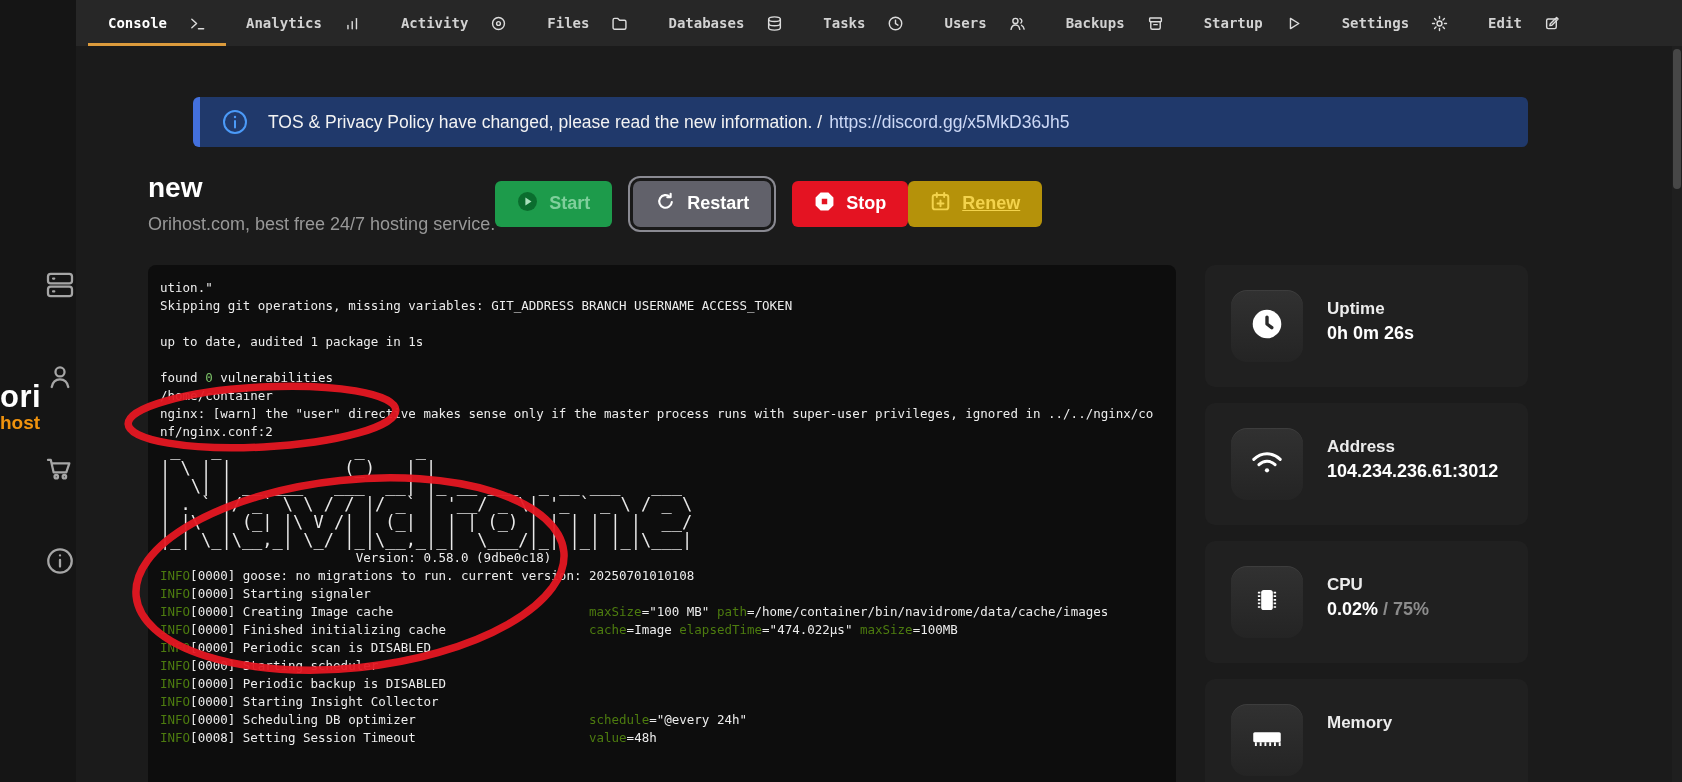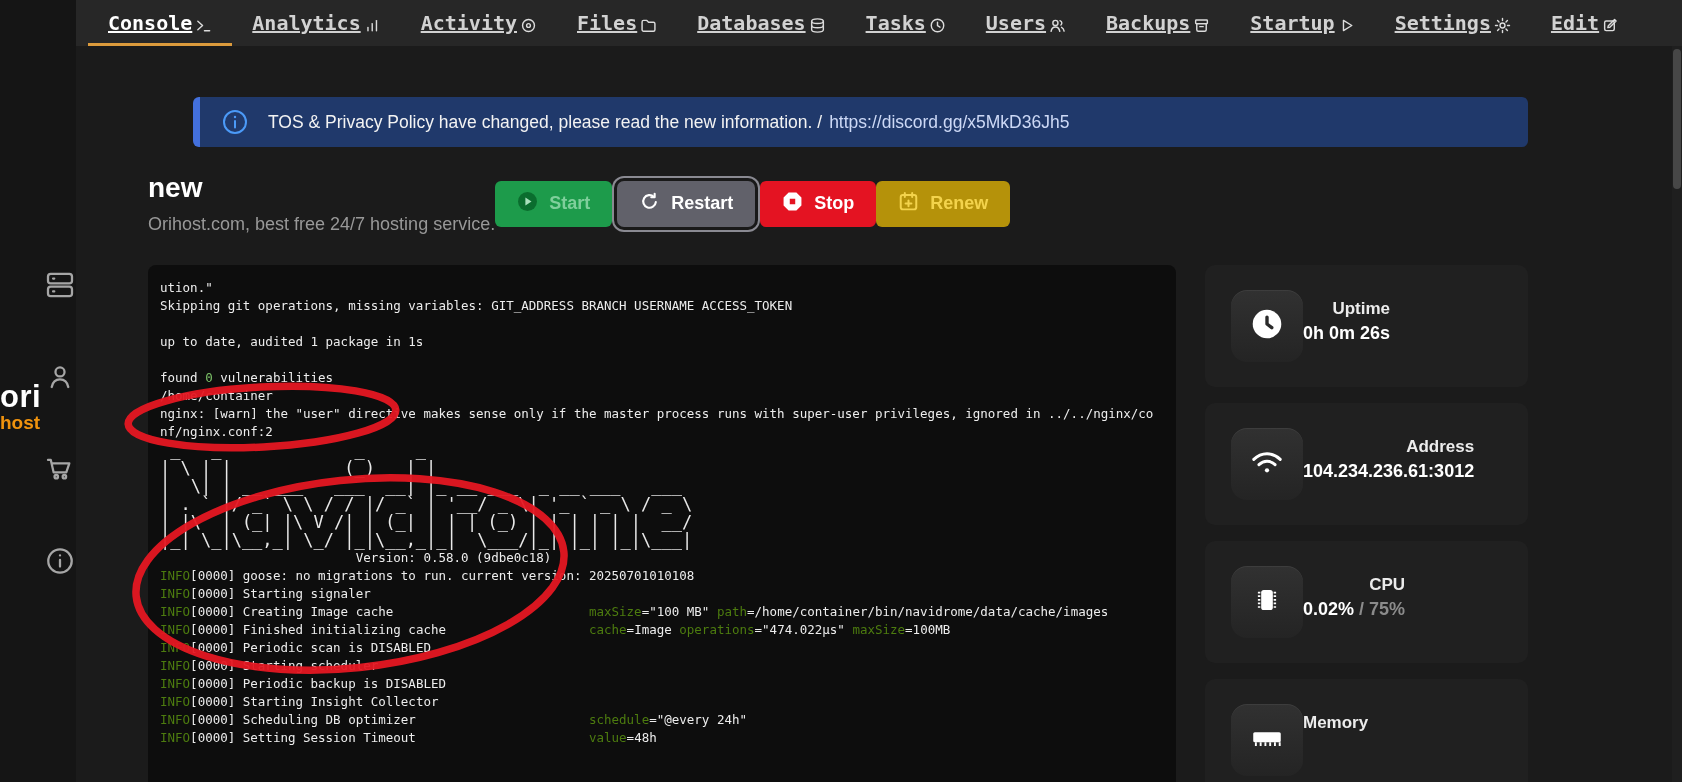--- a/index.html
+++ b/index.html
@@ -14,22 +14,22 @@
   .logo { margin-top:30px; width:58px; cursor:pointer; line-height:1; }
   .logo-ori { display:block; font-weight:bold; font-size:31px; color:#fff; letter-spacing:.5px; }
   .logo-host { display:block; font-weight:bold; font-size:19px; color:#f0930e; margin-top:1px; }
   .side-icons { margin-top:64px; display:flex; flex-direction:column; gap:60px; }
   .side-icon { width:32px; height:32px; cursor:pointer; color:#a6a6a6; }
   .side-icon svg { width:32px; height:32px; stroke:currentColor; fill:none;
     stroke-width:1.7; stroke-linecap:round; stroke-linejoin:round; }
   
   .topbar { position:absolute; left:76px; top:0; right:0; height:46px; background:#272727;
     display:flex; align-items:stretch; padding-left:12px; z-index:5; }
-  .tab { display:flex; align-items:center; gap:3px; padding:0 20px; position:relative; cursor:pointer;
-    font-family:"DejaVu Sans Mono", monospace; font-weight:bold; font-size:20px; color:#d2d2d2;text-decoration:underline; }
+  .tab { display:flex; align-items:center; gap:22px; padding:0 20px; position:relative; cursor:pointer;
+    font-family:"DejaVu Sans Mono", monospace; font-weight:bold; font-size:14px; color:#d2d2d2; }
   .tab.active { color:#ffffff; }
   .tab.active::after { content:""; position:absolute; left:0; right:0; bottom:0; height:3px; background:#dc9b3c; }
   .tab-icon { width:17px; height:17px; color:#dcdcdc; }
   .tab-icon svg { width:17px; height:17px; stroke:currentColor; fill:none;
     stroke-width:1.5; stroke-linecap:round; stroke-linejoin:round; }
   
   .scroll-track { position:absolute; right:0; top:46px; bottom:0; width:10px; background:#1f1f1f; z-index:7; }
   .scroll-thumb { position:absolute; right:1px; top:3px; width:8px; height:140px; background:#474747; border-radius:4px; cursor:pointer; }
   
   .content { position:absolute; left:148px; top:46px; width:1380px; }
@@ -39,40 +39,40 @@
   .banner a { color:#cdd9f6; margin-left:7px; cursor:pointer; }
   .header-row { margin-top:25px; display:flex; justify-content:flex-start; align-items:center; }
   h1.server-name { margin:0; font-size:28px; font-weight:600; color:#fff; }
   .tagline { margin:10px 0 0; font-size:18px; color:#989898; }
   .actions { display:flex; align-items:center; }
   .btn { height:46px; border:none; border-radius:6px; display:flex; align-items:center; gap:11px;
     padding:0 22px; font-size:18px; font-weight:bold; font-family:inherit; cursor:pointer; }
   .btn svg { width:21px; height:21px; }
   .btn-start  { background:#1d9b4b; color:#7fcf9b; }
   .btn-restart{ background:#61616a; color:#fff; border-radius:7px;
-    box-shadow:0 0 0 3px #191919, 0 0 0 5px #8a8a92; margin:0 5px; }
+    box-shadow:0 0 0 3px #191919, 0 0 0 5px #8a8a92; margin:0 21px; }
   .btn-stop   { background:#e41322; color:#fff; }
-  .btn-renew  { background:#b5920a; color:#f3d34c; }
+  .btn-renew  { background:#b5920a; color:#f3d34c;text-decoration:underline; }
   
   .main-row { margin-top:30px; display:flex; align-items:flex-start; }
   .console { width:1028px; height:570px; background:#0d0d0d; border-radius:8px;
     padding:14px 12px; overflow:hidden; cursor:text;
     font-family:"DejaVu Sans Mono", monospace; font-size:12.5px; color:#ededed; }
   .cline { height:18px; line-height:18px; white-space:pre; }
   .c-cyan { color:#4d7c0f; }
   .c-green { color:#7cc268; }
   .ascii-art { margin:0; font-family:inherit; font-size:17px; line-height:18px; white-space:pre; color:#e9e9e9; }
   
   .cards { margin-left:29px; width:323px; display:flex; flex-direction:column; gap:16px; }
   .card { height:122px; background:#202020; border-radius:10px; display:flex; align-items:center; overflow:hidden; flex:none; }
   .icon-box { width:72px; height:72px; margin-left:26px; flex:none; border-radius:16px;
     background:linear-gradient(#313131,#242424); box-shadow:inset 0 1px 0 rgba(255,255,255,.06);
     display:flex; align-items:center; justify-content:center; }
   .icon-box svg { width:36px; height:36px; }
-  .card-text { white-space:nowrap;text-align:right; }
+  .card-text { margin-left:24px; white-space:nowrap; }
   .card-label { font-size:17px; font-weight:bold; color:#ececec; }
   .card-value { font-size:18px; font-weight:600; color:#fff; margin-top:4px; min-height:30px; }
   .card-suffix { color:#8b8b8b; }
   
   .annotations { position:absolute; left:0; top:0; width:1682px; height:782px; z-index:30; pointer-events:none; }
 </style>
 </head>
 <body>
 
 <aside class="sidebar">
@@ -275,27 +275,27 @@
 | \ | |           (_)   | |                         
 |  \| | __ ___   ___  __| |_ __ ___  _ __ ___   ___ 
 | . ` |/ _` \ \ / / |/ _` | '__/ _ \| '_ ` _ \ / _ \
 | |\  | (_| |\ V /| | (_| | | | (_) | | | | | |  __/
 |_| \_|\__,_| \_/ |_|\__,_|_|  \___/|_| |_| |_|\___|</pre>
       <div id="post-lines">
           <div class="cline"><span>                          Version: 0.58.0 (9dbe0c18)</span></div>
           <div class="cline"><span class="c-cyan">INFO</span><span>[0000] goose: no migrations to run. current version: 20250701010108</span></div>
           <div class="cline"><span class="c-cyan">INFO</span><span>[0000] Starting signaler</span></div>
           <div class="cline"><span class="c-cyan">INFO</span><span>[0000] Creating Image cache                          </span><span class="c-cyan">maxSize</span><span>="100 MB" </span><span class="c-cyan">path</span><span>=/home/container/bin/navidrome/data/cache/images</span></div>
-          <div class="cline"><span class="c-cyan">INFO</span><span>[0000] Finished initializing cache                   </span><span class="c-cyan">cache</span><span>=Image </span><span class="c-cyan">operations</span><span>="474.022µs" </span><span class="c-cyan">maxSize</span><span>=100MB</span></div>
+          <div class="cline"><span class="c-cyan">INFO</span><span>[0000] Finished initializing cache                   </span><span class="c-cyan">cache</span><span>=Image </span><span class="c-cyan">elapsedTime</span><span>="474.022µs" </span><span class="c-cyan">maxSize</span><span>=100MB</span></div>
           <div class="cline"><span class="c-cyan">INFO</span><span>[0000] Periodic scan is DISABLED</span></div>
           <div class="cline"><span class="c-cyan">INFO</span><span>[0000] Starting scheduler</span></div>
           <div class="cline"><span class="c-cyan">INFO</span><span>[0000] Periodic backup is DISABLED</span></div>
           <div class="cline"><span class="c-cyan">INFO</span><span>[0000] Starting Insight Collector</span></div>
           <div class="cline"><span class="c-cyan">INFO</span><span>[0000] Scheduling DB optimizer                       </span><span class="c-cyan">schedule</span><span>="@every 24h"</span></div>
-          <div class="cline"><span class="c-cyan">INFO</span><span>[0000] Setting Session Timeout                       </span><span class="c-cyan">value</span><span>=48h</span></div>
+          <div class="cline"><span class="c-cyan">INFO</span><span>[0008] Setting Session Timeout                       </span><span class="c-cyan">value</span><span>=48h</span></div>
         </div>
     </div>
     <div class="cards">
   <div class="card">
     <div class="icon-box">
             <span class="glyph"><svg viewBox="0 0 34 34">
                 <circle cx="17" cy="17" r="13.5" fill="#fff"></circle>
                 <path d="M17 10.5V17l4.5 3.5" stroke="#2a2a2a" stroke-width="3.2" fill="none" stroke-linecap="round" stroke-linejoin="round"></path>
               </svg></span>
           </div>

